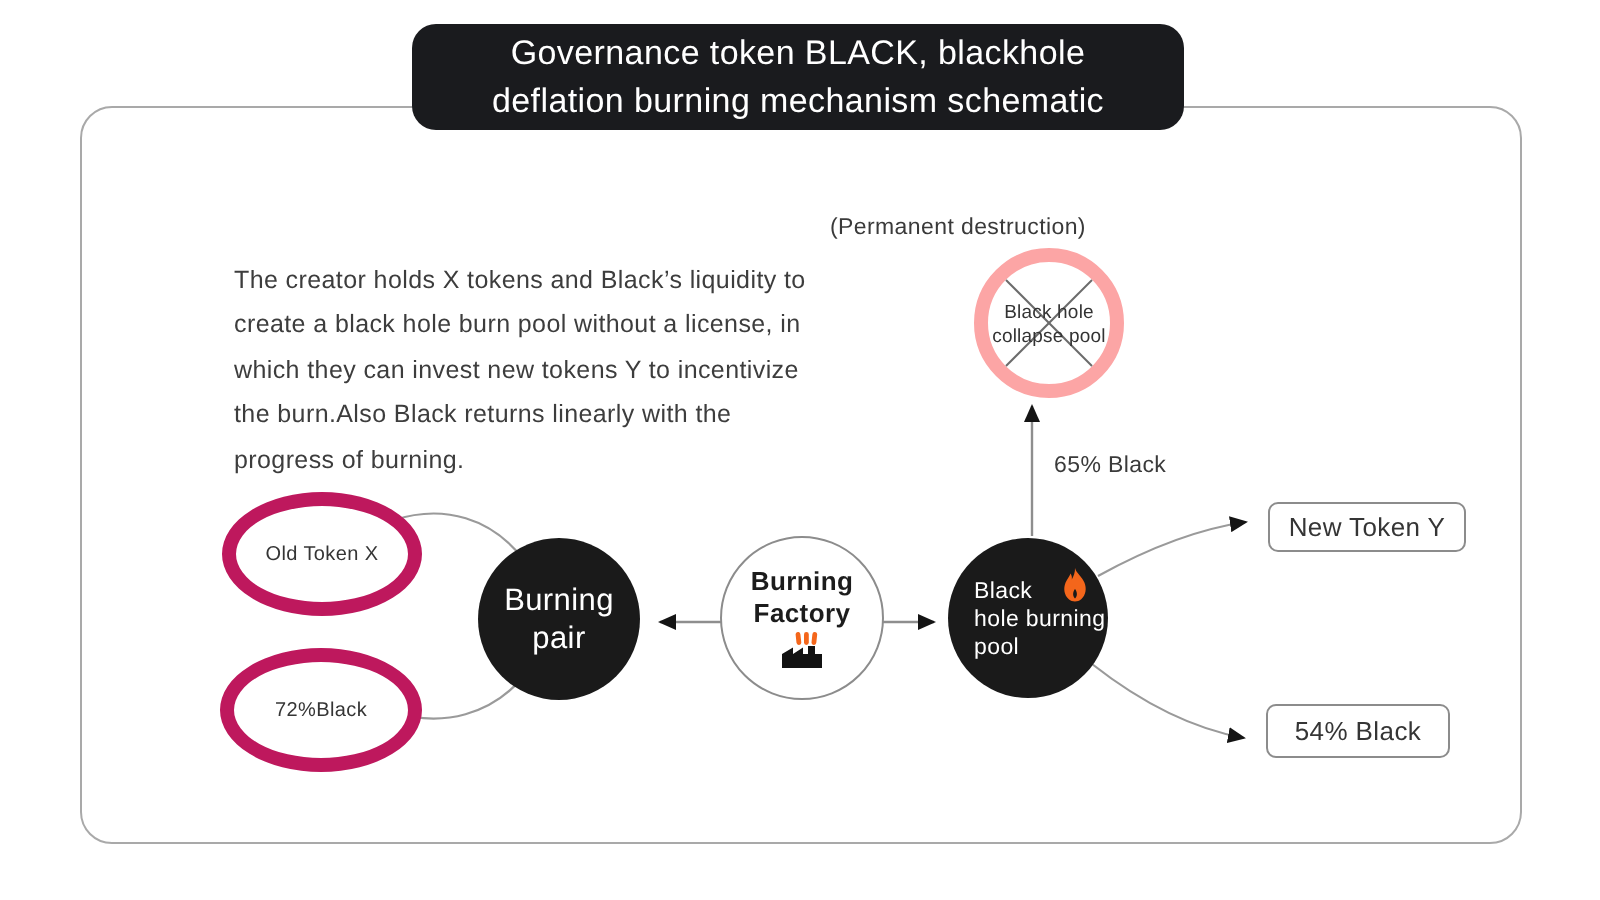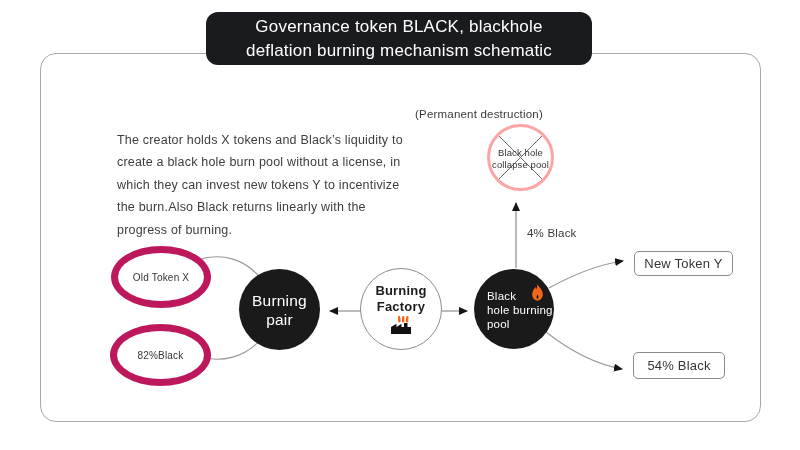--- a/index.html
+++ b/index.html
@@ -63,21 +63,21 @@
     left:474px;top:269px;width:80px;height:80px;z-index:2;
   }
   .burn-pool .bp-label{
     position:absolute;left:13px;top:20px;
     font-size:11.5px;line-height:14px;letter-spacing:.2px;text-align:left;
   }
   .burn-pool .bp-flame{position:absolute;right:9px;top:15px;}
 
   .collapse-pool{
     left:487px;top:124px;width:61px;height:61px;z-index:2;
-    border:3px solid #fca5a5;border-radius:50%;background:#fff;
+    border:7px solid #fca5a5;border-radius:50%;background:#fff;
   }
   .collapse-pool .cp-x{position:absolute;left:-1px;top:-1px;}
   .collapse-pool .cp-label{
     position:absolute;left:0;top:20px;width:61px;text-align:center;
     color:#333;font-size:9.5px;line-height:12px;letter-spacing:.1px;
   }
 
   .destruction-caption{
     left:415px;top:108px;width:200px;z-index:2;
     color:#3a3a3a;font-size:11.5px;letter-spacing:.2px;
@@ -133,27 +133,27 @@
 
   <div class="abs collapse-pool">
     <svg class="cp-x" width="63" height="63" viewBox="0 0 63 63">
       <line x1="10" y1="10" x2="53" y2="53" stroke="#6b6b6b" stroke-width="1"></line>
       <line x1="53" y1="10" x2="10" y2="53" stroke="#6b6b6b" stroke-width="1"></line>
     </svg>
     <div class="cp-label pre">Black hole
 collapse pool</div>
   </div>
 
-  <div class="abs flow-label">4% Black</div>
+  <div class="abs flow-label">65% Black</div>
 
   <div class="abs ellipse old-token">
     <span>Old Token X</span>
   </div>
   <div class="abs ellipse black-100">
-    <span>82%Black</span>
+    <span>72%Black</span>
   </div>
 
   <div class="abs burning-pair node-dark">
     <span class="pre">Burning
 pair</span>
   </div>
 
   <div class="abs burning-factory">
     <span class="bf-label pre">Burning
 Factory</span>

